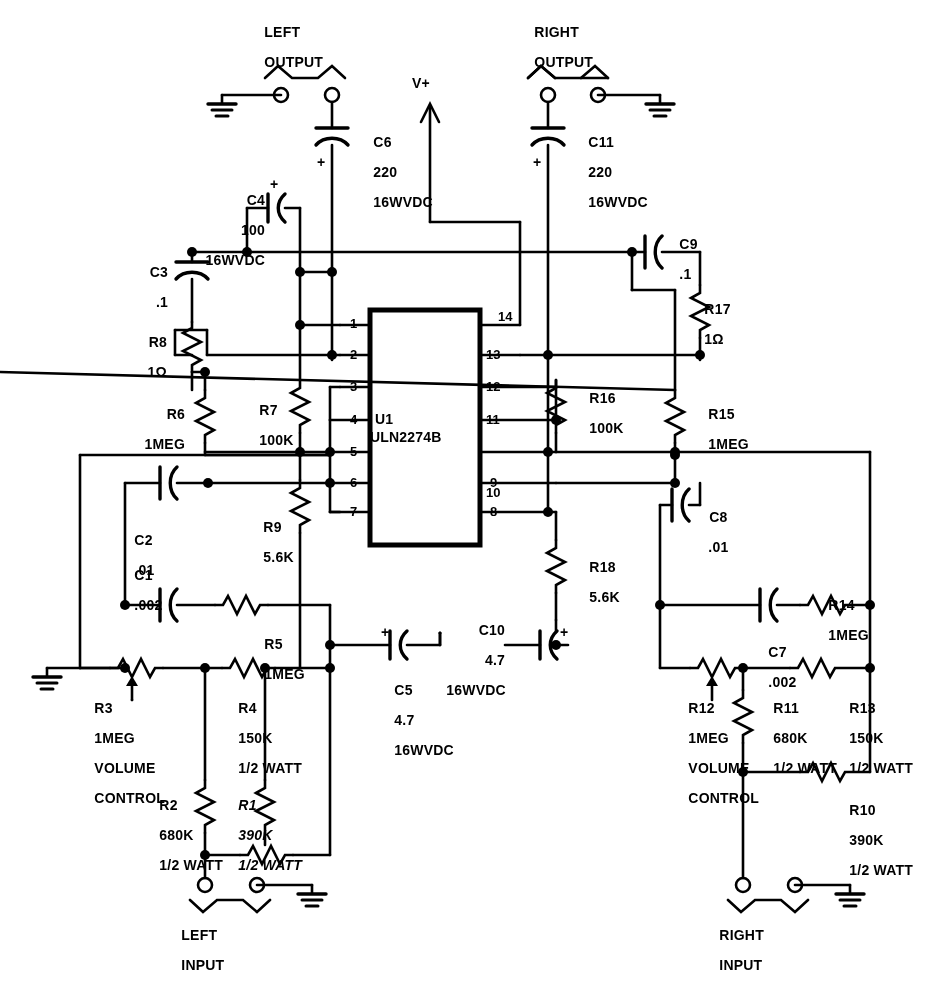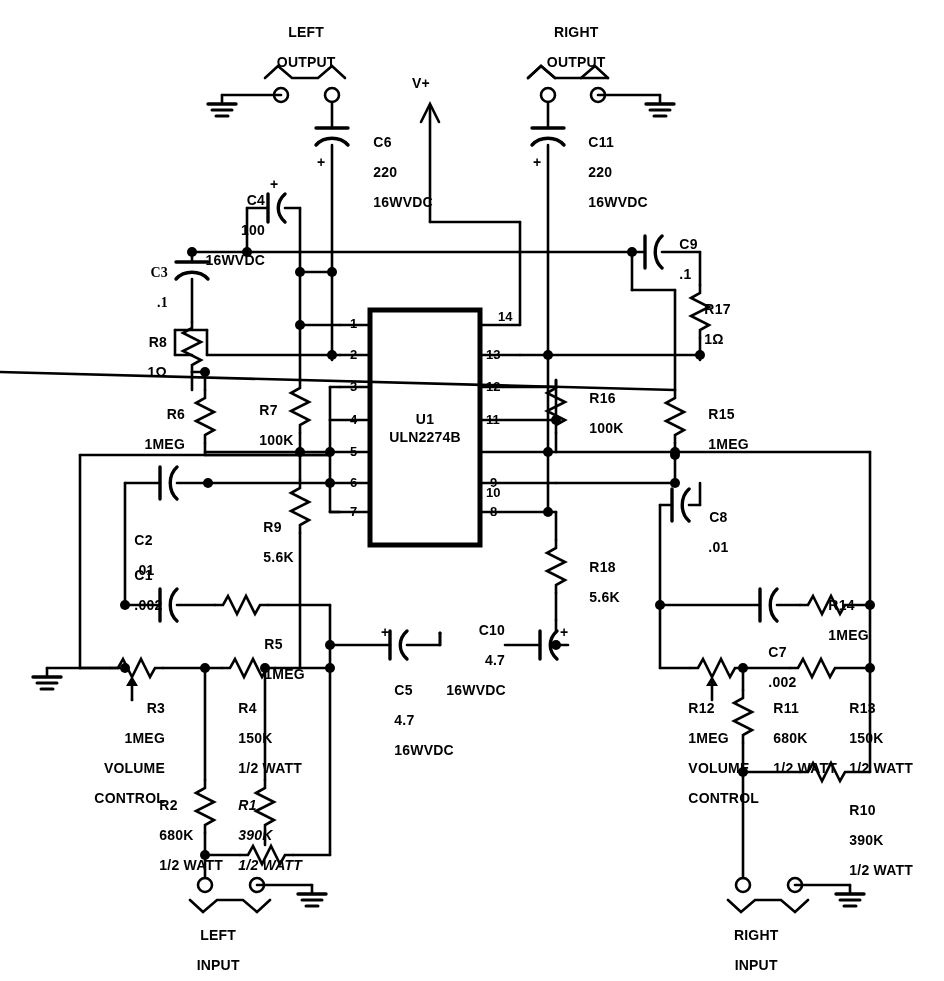--- a/index.html
+++ b/index.html
@@ -30,21 +30,21 @@
   .lbl {
     position: absolute;
     font-family: "Liberation Sans", sans-serif;
     font-weight: bold;
     font-size: 14px;
     line-height: 15px;
     letter-spacing: 0.2px;
     white-space: pre;
     color: #000;
   }
-  .lbl.center { text-align: center; }
+  .lbl.center { text-align: left; }
   .lbl.right  { text-align: right; }
   .pin {
     position: absolute;
     font-family: "Liberation Sans", sans-serif;
     font-weight: bold;
     font-size: 13px;
     line-height: 13px;
     color: #000;
   }
 </style>
@@ -419,21 +419,21 @@
   </div>
   <div class="lbl" style="left:533px; top:155px;">+</div>
 
   <div class="lbl right" style="left:160px; top:178px; width:105px;">
     <span>C4</span><br>
     <span>100</span><br>
     <span>16WVDC</span>
   </div>
   <div class="lbl" style="left:270px; top:177px;">+</div>
 
-  <div class="lbl right" style="left:90px; top:250px; width:78px;font-family:Liberation Serif, serif;">
+  <div class="lbl right" style="left:90px; top:250px; width:78px;">
     <span>C3</span><br>
     <span>.1</span>
   </div>
 
   <div class="lbl" style="left:663px; top:222px;">
     <span>C9</span><br>
     <span>.1</span>
   </div>
 
   <div class="lbl" style="left:118px; top:518px;">
@@ -488,21 +488,21 @@
   <div class="lbl" style="left:247px; top:505px;">
     <span>R9</span><br>
     <span>5.6K</span>
   </div>
 
   <div class="lbl" style="left:248px; top:622px;">
     <span>R5</span><br>
     <span>1MEG</span>
   </div>
 
-  <div class="lbl" style="left:78px; top:686px;text-align:right;">
+  <div class="lbl" style="left:78px; top:686px;">
     <span>R3</span><br>
     <span>1MEG</span><br>
     <span>VOLUME</span><br>
     <span>CONTROL</span>
   </div>
 
   <div class="lbl" style="left:222px; top:686px;">
     <span>R4</span><br>
     <span>150K</span><br>
     <span>1/2 WATT</span>

